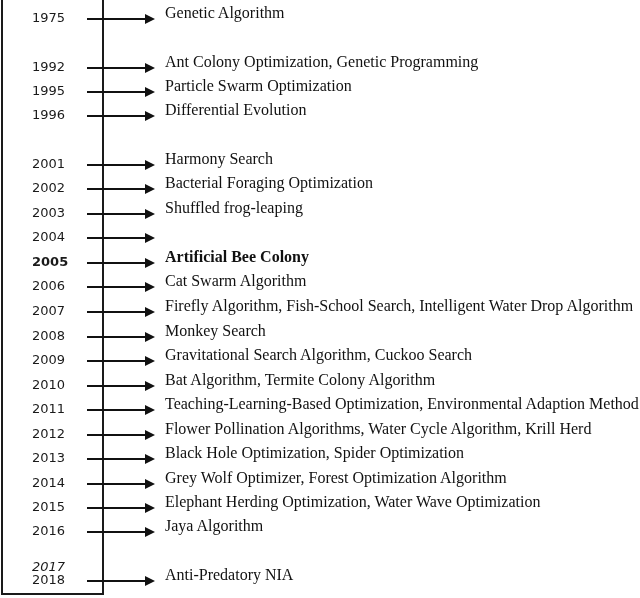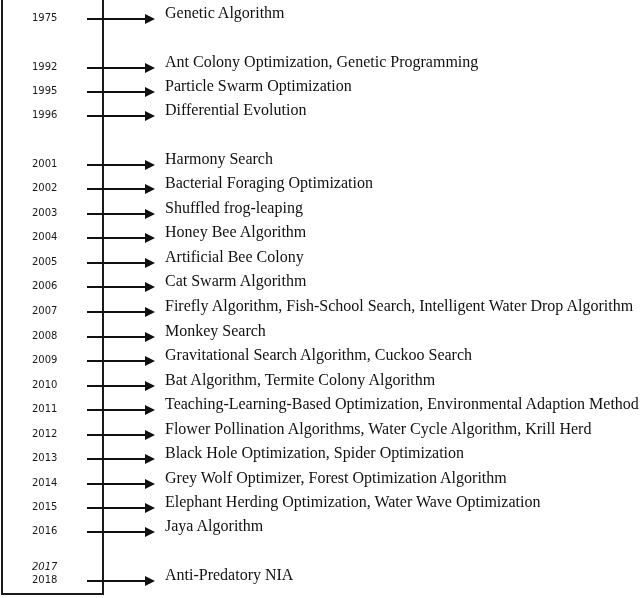--- a/index.html
+++ b/index.html
@@ -4,21 +4,21 @@
 <style>
   html, body { margin: 0; padding: 0; background: #ffffff; }
   body { width: 640px; height: 598px; position: relative; overflow: hidden; }
   .box {
     position: absolute; left: 1px; top: -1px; width: 103px; height: 596px;
     border: 2px solid #1a1a1a; box-sizing: border-box; border-top: none;
   }
   .row { position: absolute; left: 0; width: 640px; height: 20px; }
   .year {
     position: absolute; left: 32px; top: 0; height: 20px; line-height: 20px;
-    font-family: "DejaVu Sans", sans-serif; font-size: 10px; color: #1a1a1a;
+    font-family: "DejaVu Sans", sans-serif; font-size: 13px; color: #1a1a1a;
   }
   .arrow-line {
     position: absolute; left: 87px; top: 10px; width: 60px; height: 2px;
     background: #111111;
   }
   .arrow-head {
     position: absolute; left: 145px; top: 6px; width: 0; height: 0;
     border-top: 5px solid transparent; border-bottom: 5px solid transparent;
     border-left: 10px solid #111111;
   }
@@ -72,23 +72,22 @@
     <div class="row" style="top: 203px;">
       <span class="year">2003</span>
       <div class="arrow-line"></div>
       <div class="arrow-head"></div>
       <span class="label">Shuffled frog-leaping</span>
     </div>
     <div class="row" style="top: 227px;">
       <span class="year">2004</span>
       <div class="arrow-line"></div>
       <div class="arrow-head"></div>
-      <span class="label">Honey Bee Algorithm</span>
     </div>
-    <div class="row" style="top: 252px;">
+    <div class="row" style="top: 252px; font-weight: bold;">
       <span class="year">2005</span>
       <div class="arrow-line"></div>
       <div class="arrow-head"></div>
       <span class="label">Artificial Bee Colony</span>
     </div>
     <div class="row" style="top: 276px; padding-left: 6px;">
       <span class="year">2006</span>
       <div class="arrow-line"></div>
       <div class="arrow-head"></div>
       <span class="label">Cat Swarm Algorithm</span>

